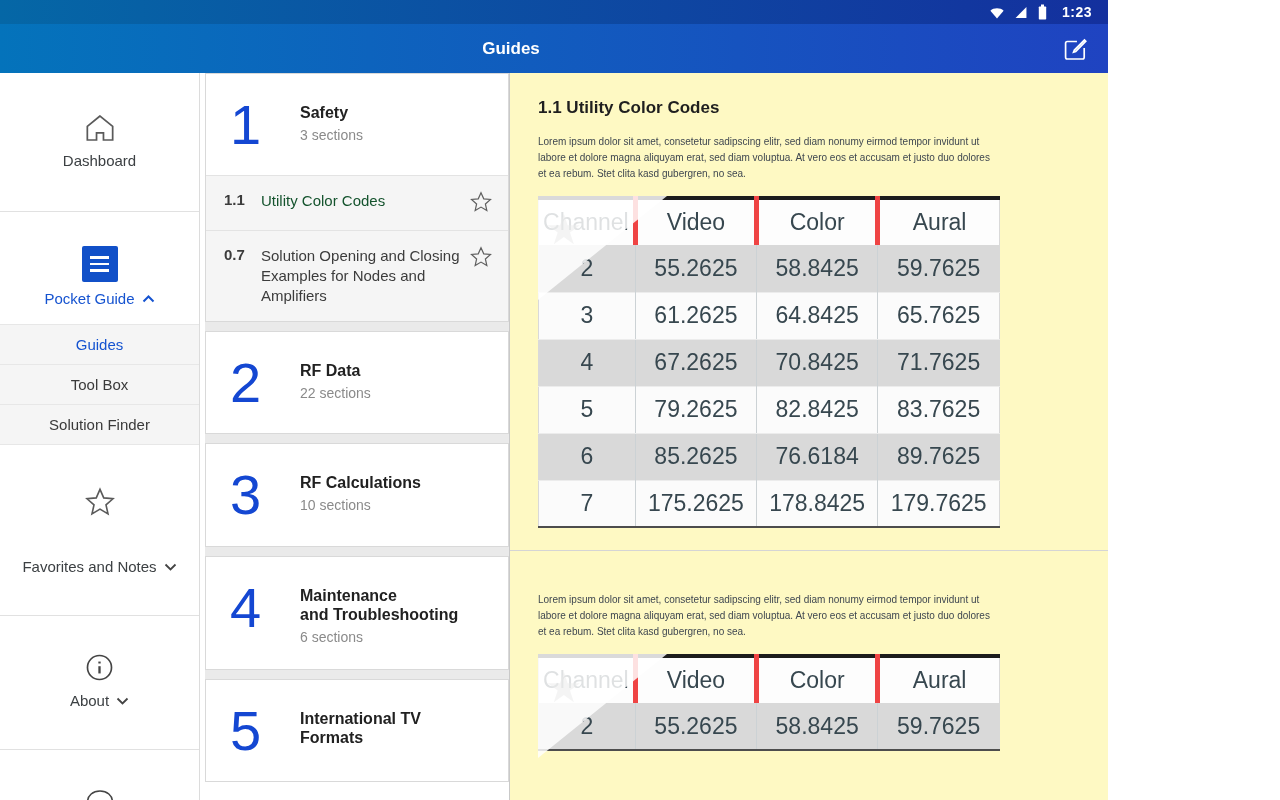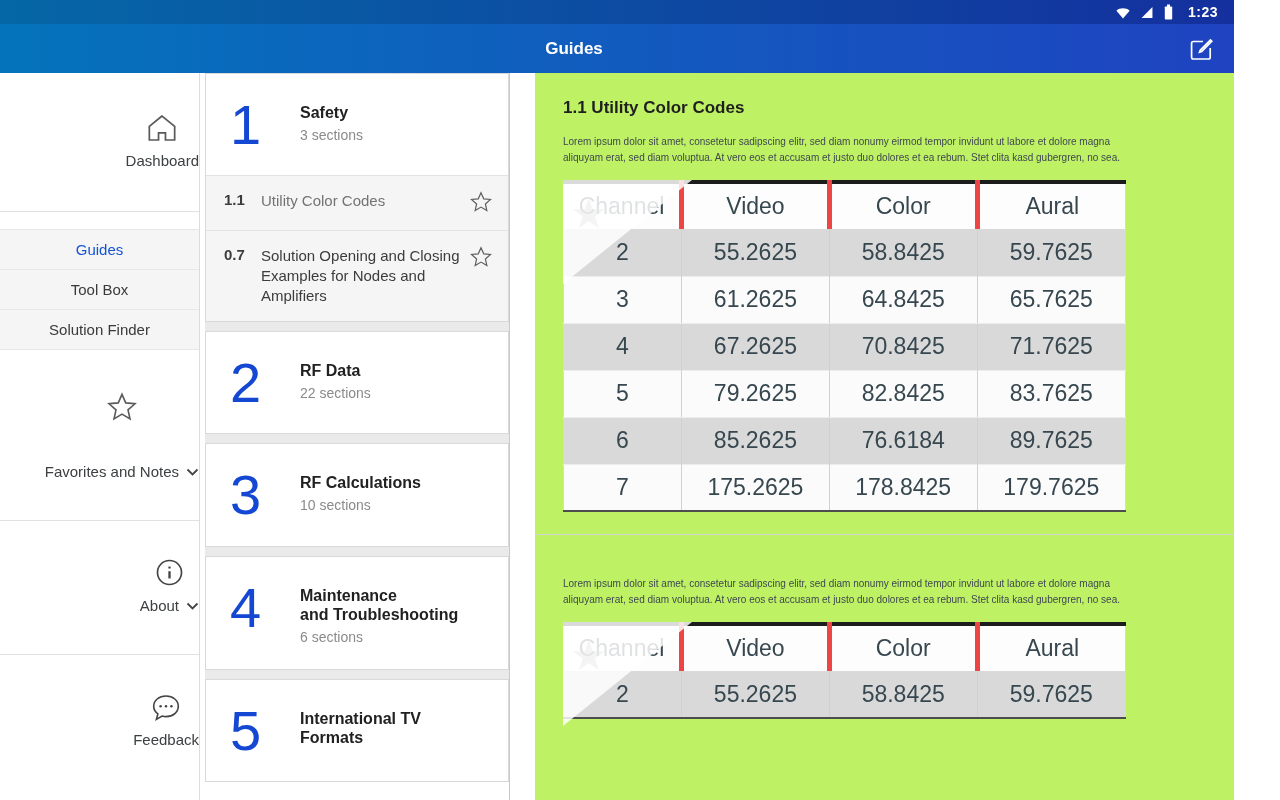--- a/index.html
+++ b/index.html
@@ -1,37 +1,37 @@
 <!DOCTYPE html>
 <html><head>
 <meta charset="utf-8">
 <style>
   * { margin:0; padding:0; box-sizing:border-box; }
   html,body { width:1280px; height:800px; overflow:hidden; }
   body { font-family:"Liberation Sans", sans-serif; background:#fff; }
-  .screen { width:1234px; height:800px; position:relative; overflow:hidden; background:#fff; }
+  .screen { width:1108px; height:800px; position:relative; overflow:hidden; background:#fff; }
 
   
   .status-bar { height:24px; background:linear-gradient(90deg,#0567a6,#14309e);
     display:flex; justify-content:flex-end; align-items:center; padding-right:16px; gap:9px; }
   .status-time { color:#fff; font-size:14px; font-weight:bold; margin-left:5px; letter-spacing:.5px; }
   .status-bar svg { display:block; }
 
   
   .app-bar { height:49px; background:linear-gradient(90deg,#0473bb,#1f43c1); position:relative; }
   .app-title { position:absolute; left:0; right:86px; top:0; height:49px; line-height:49px;
     text-align:center; color:#fff; font-size:17px; font-weight:bold; }
   .compose-btn { position:absolute; right:18px; top:10px; width:29px; height:29px; cursor:pointer; }
 
   
   .main { display:flex; height:727px; }
 
   
   .sidebar { width:200px; flex:none; background:#fff; border-right:1px solid #dcdcdc;
-    display:flex; flex-direction:column; overflow:hidden;align-items:flex-end; }
+    display:flex; flex-direction:column; overflow:hidden; }
   .side-group { display:flex; flex-direction:column; align-items:center; cursor:pointer; }
   .side-label { font-size:15px; color:#3c4043; }
   .side-label-row { display:flex; align-items:center; gap:7px; }
   .blue-text { color:#1553d0; }
   .side-divider { height:1px; background:#e1e1e1; width:100%; flex:none; }
   .menu-sq { width:36px; height:36px; background:#1150c8; border-radius:2px;
     display:flex; flex-direction:column; justify-content:center; align-items:center; gap:4px; }
   .menu-sq i { display:block; width:19px; height:2.6px; background:#fff; }
   .side-rows { width:100%; border-top:1px solid #e7e7e7; }
   .side-row { height:40px; background:#f5f5f5; display:flex; align-items:center; justify-content:center;
@@ -44,27 +44,27 @@
   .chapter-card { background:#fff; border:1px solid #d9d9d9; cursor:pointer; }
   .chapter-head { display:flex; padding:24px 14px 24px 24px; }
   .chapter-num { font-size:56px; line-height:.95; color:#1447d2; width:46px; flex:none; font-weight:500; }
   .chapter-meta { margin-left:24px; padding-top:5px; }
   .chapter-title { font-size:16px; font-weight:bold; color:#212121; line-height:19px; white-space:pre-line; }
   .chapter-sections { font-size:14px; color:#8a8a8a; margin-top:5px; }
   .sub-row { display:flex; align-items:flex-start; background:#f5f5f5; border-top:1px solid #e3e3e3;
     padding:15px 16px 15px 18px; font-size:15px; cursor:pointer; }
   .sub-num { font-weight:bold; color:#3c3c3c; width:37px; flex:none; }
   .sub-title { flex:1; color:#3c3c3c; line-height:20px; padding-right:8px; }
-  .sub-row.active .sub-title { color:#737373; }
+  .sub-row.active .sub-title { color:#14532d; }
   .sub-star { flex:none; margin-top:0; cursor:pointer; }
 
   .divider-v { width:1px; background:#c9c9c9; flex:none; }
 
   
-  .content { flex:1; overflow:hidden; background:#bef264;margin-left:25px; }
+  .content { flex:1; overflow:hidden; background:#fef9c3; }
   .content-section { padding:25px 108px 22px 28px; }
   .content-section + .content-section { border-top:1px solid #d5d5d5; }
   .section-heading { font-size:17px; font-weight:bold; color:#1f1f1f; line-height:20px; }
   .section-body { margin-top:16px; font-size:10px; line-height:16px; color:#3f4750; max-width:642px; }
 
   .table-wrap { margin-top:14px; position:relative; max-width:633px; }
   table.freq { width:100%; border-collapse:collapse; table-layout:fixed;
     border-top:4px solid #1c1c1c; border-bottom:2px solid #4d4d4d;
     border-left:1px solid #d9d9d9; border-right:1px solid #d9d9d9;
     font-size:23px; color:#37474f; }
@@ -122,20 +122,35 @@
         <span>
           <svg width="32" height="30" viewBox="0 0 24 22" fill="none" stroke="#5a5a5a" stroke-width="1.3">
             <path d="M12 2 L2.5 9.8 V20 H9.4 V14.6 H14.6 V20 H21.5 V9.8 Z"></path>
           </svg>
         </span>
         <span class="side-label" style="margin-top:5px;">Dashboard</span>
       </div>
 
       <div class="side-divider" style="margin-top:42px;"></div>
 
+      <div class="side-group" style="margin-top:34px;">
+        <span class="menu-sq">
+            <i></i>
+            <i></i>
+            <i></i>
+          </span>
+        <span class="side-label-row" style="margin-top:7px;">
+          <span class="side-label blue-text">Pocket Guide</span>
+          <span>
+            <svg width="13" height="8" viewBox="0 0 13 8" fill="none" stroke="#1553d0" stroke-width="2">
+                <polyline points="1.5,6.5 6.5,1.5 11.5,6.5"></polyline>
+              </svg>
+          </span>
+        </span>
+      </div>
 
       <div class="side-rows" style="margin-top:17px;" id="side-rows">
           <div class="side-row active">
     <span>Guides</span>
   </div>
           <div class="side-row">
     <span>Tool Box</span>
   </div>
           <div class="side-row">
     <span>Solution Finder</span>

